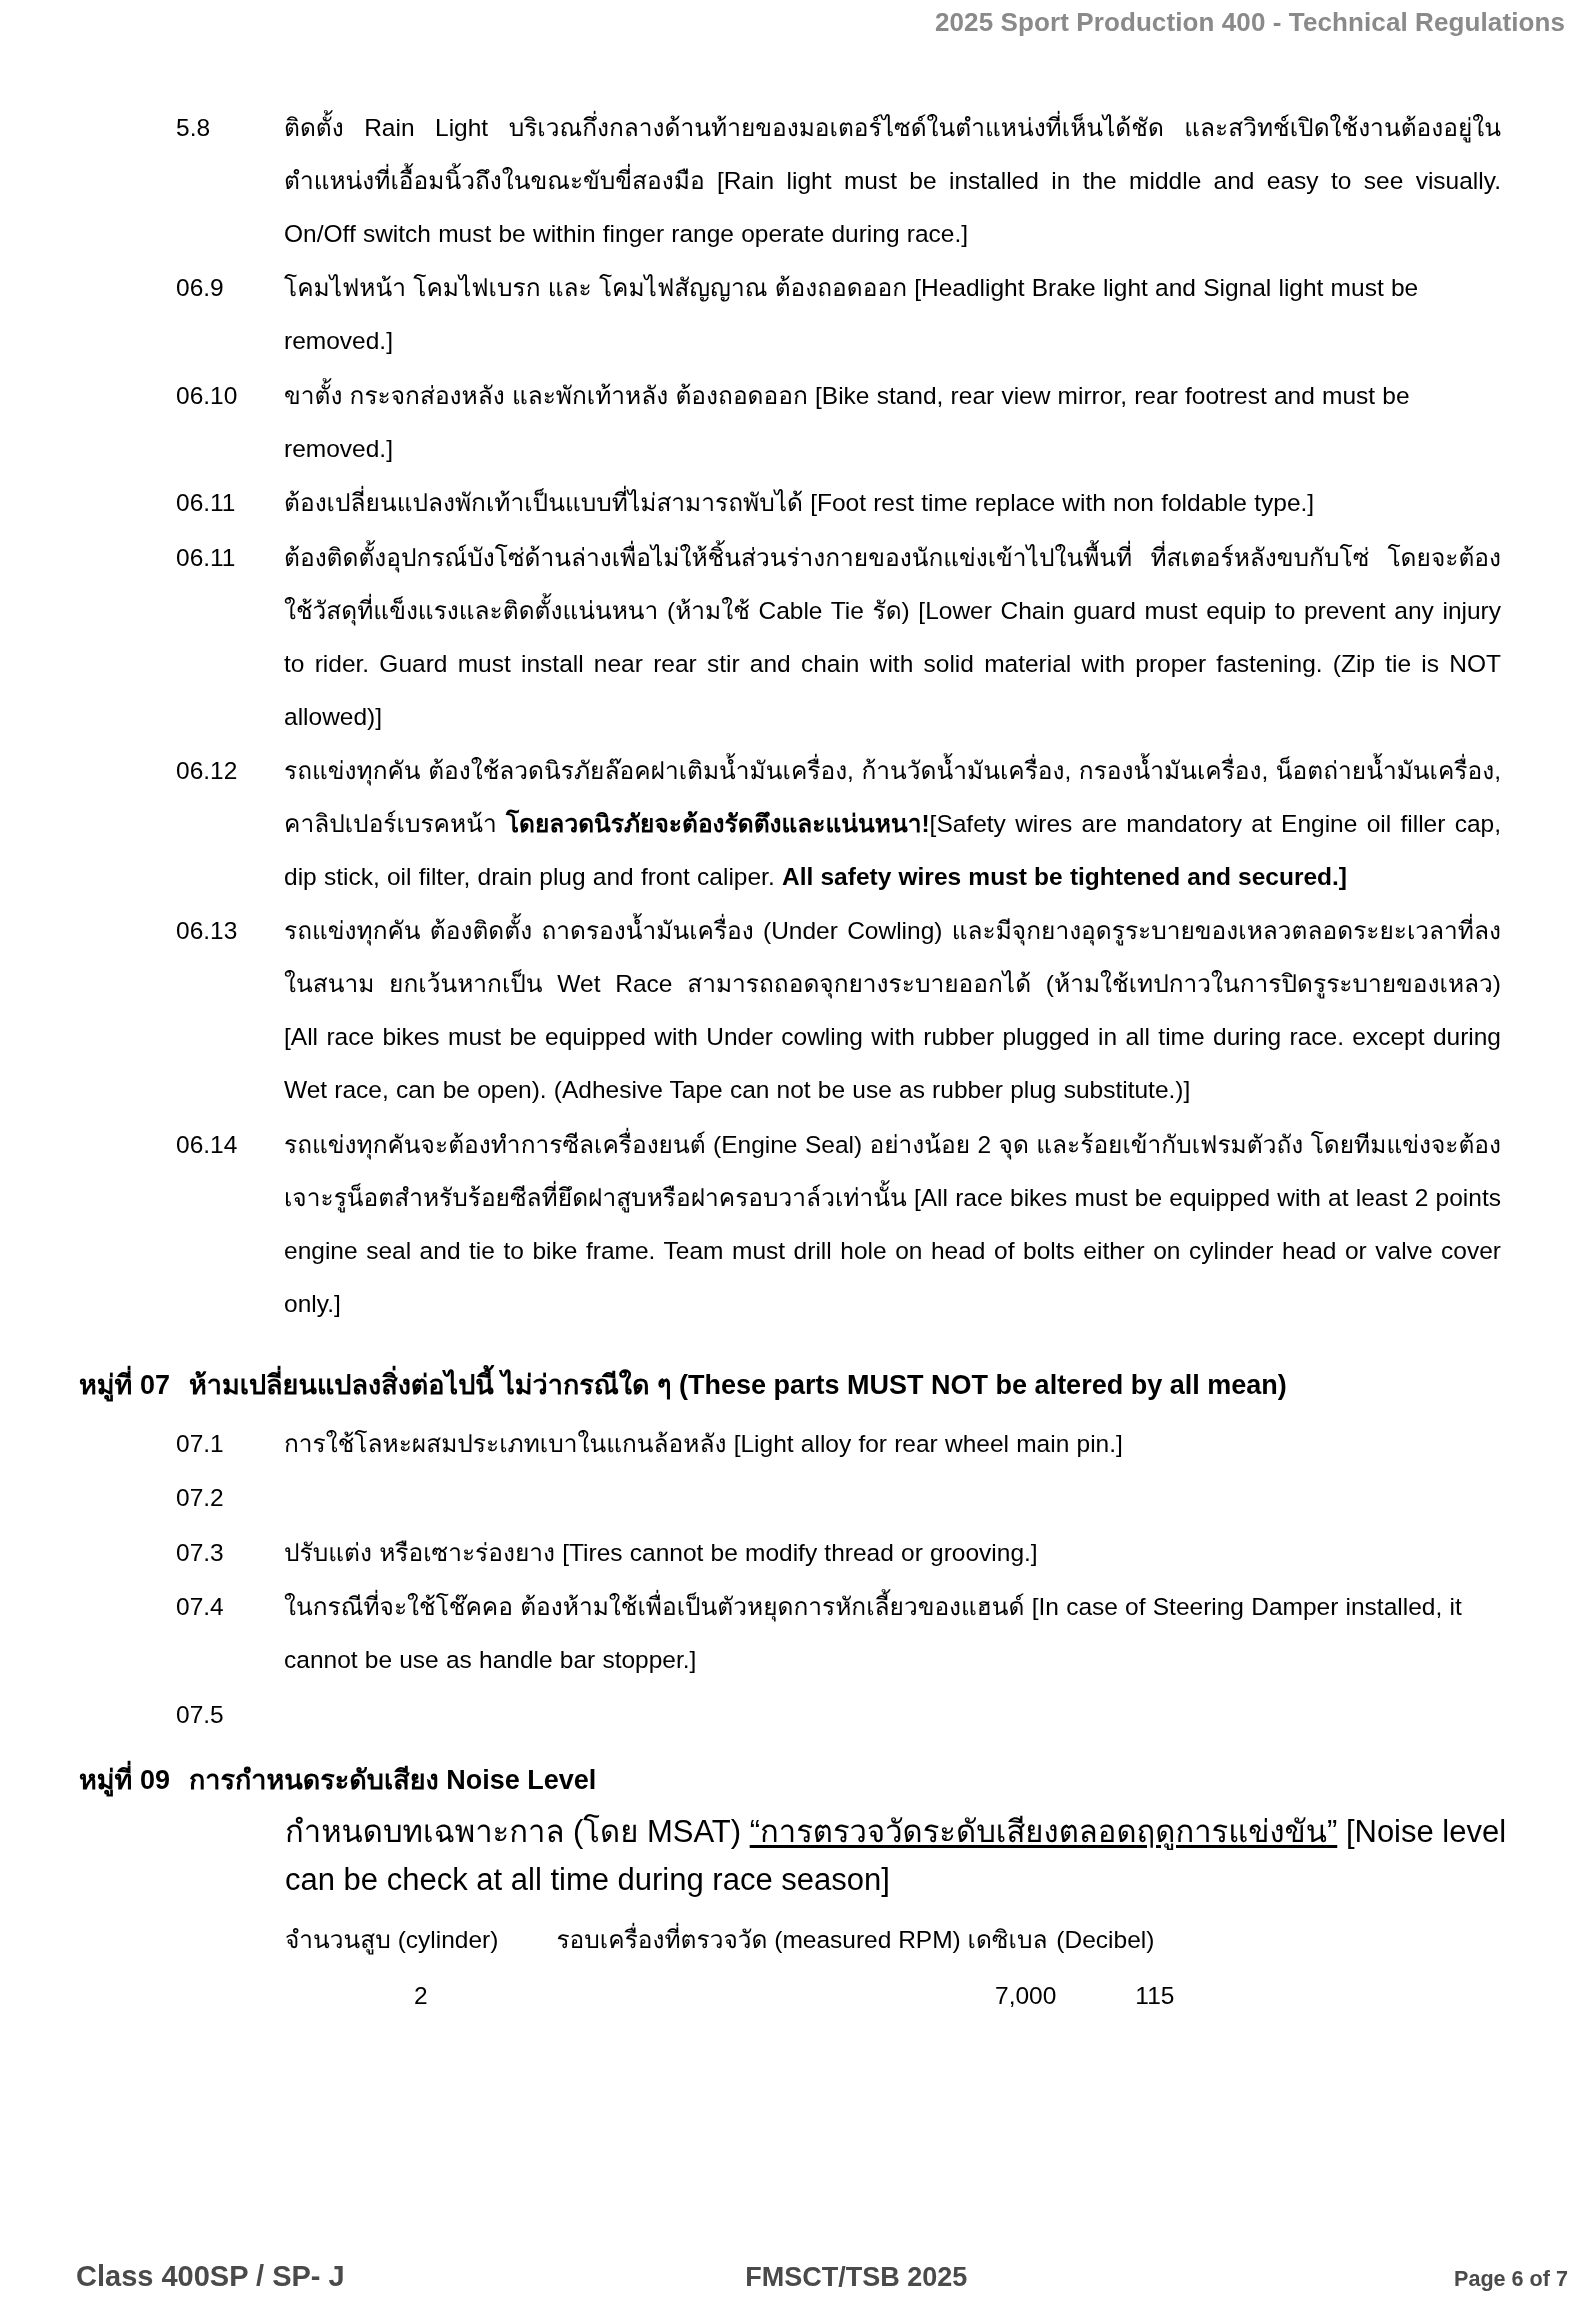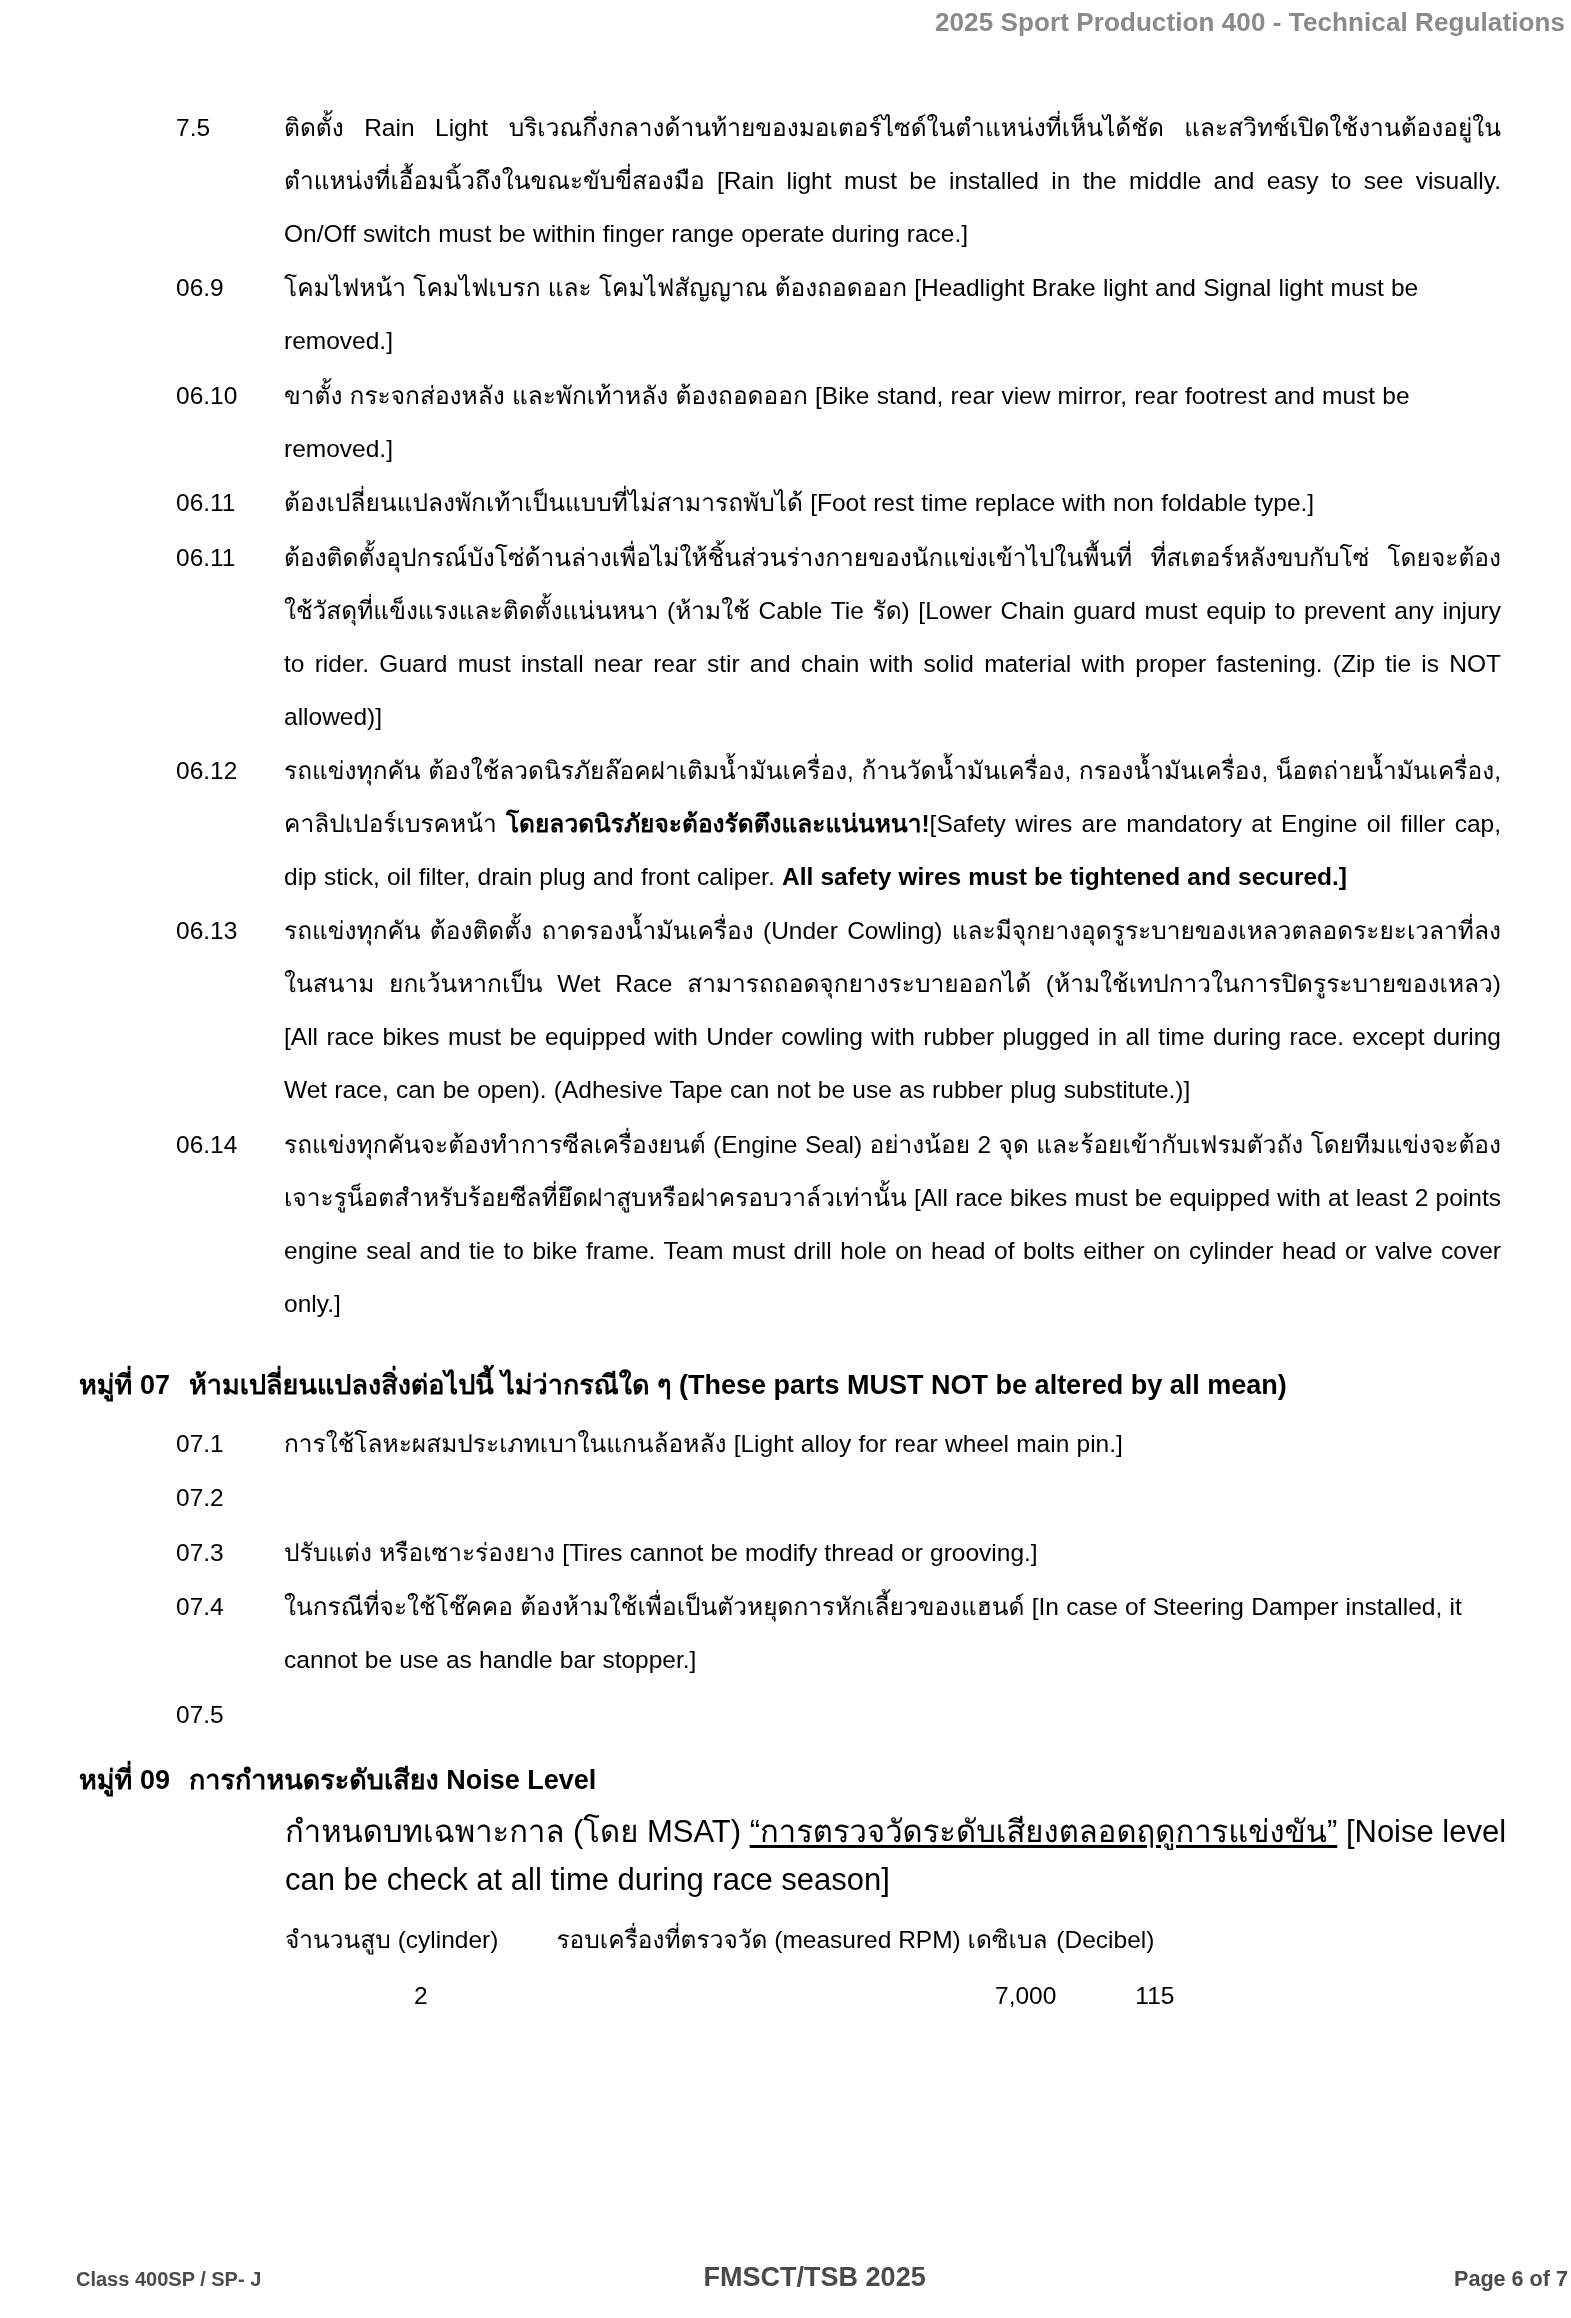--- a/index.html
+++ b/index.html
@@ -131,39 +131,39 @@
     position: absolute;
     left: 40px;
     right: 40px;
     bottom: 26px;
     display: flex;
     align-items: baseline;
     font-size: 22px;
     font-weight: bold;
     color: #4a4a4a;
   }
-  .footer-left   { flex: 0 0 auto; font-size: 20px; }
+  .footer-left   { flex: 0 0 auto; font-size: 29px; }
   .footer-center { flex: 1 1 auto; text-align: center; font-size: 27px; margin-left: -86px;}
   .footer-right  { flex: 0 0 auto; font-size: 21.6px; }
 
   b, strong { font-weight: bold; }
 </style>
 </head>
 <body>
 
 <div class="page">
 
   <div class="doc-header">2025 Sport Production 400 - Technical Regulations</div>
 
   <div class="content">
 
     <div>
 
       <div class="clause">
-        <div class="clause-num">7.5</div>
+        <div class="clause-num">5.8</div>
         <div class="clause-body">
           <span>ติดตั้ง Rain Light บริเวณกึ่งกลางด้านท้ายของมอเตอร์ไซด์ในตำแหน่งที่เห็นได้ชัด และสวิทช์เปิดใช้งานต้องอยู่ในตำแหน่งที่เอื้อมนิ้วถึงในขณะขับขี่สองมือ</span>
           <span>[Rain light must be installed in the middle and easy to see visually. On/Off switch must be within finger range operate during race.]</span>
         </div>
       </div>
 
       <div class="clause">
         <div class="clause-num">06.9</div>
         <div class="clause-body nojust">
           <span>โคมไฟหน้า โคมไฟเบรก และ โคมไฟสัญญาณ ต้องถอดออก</span>

